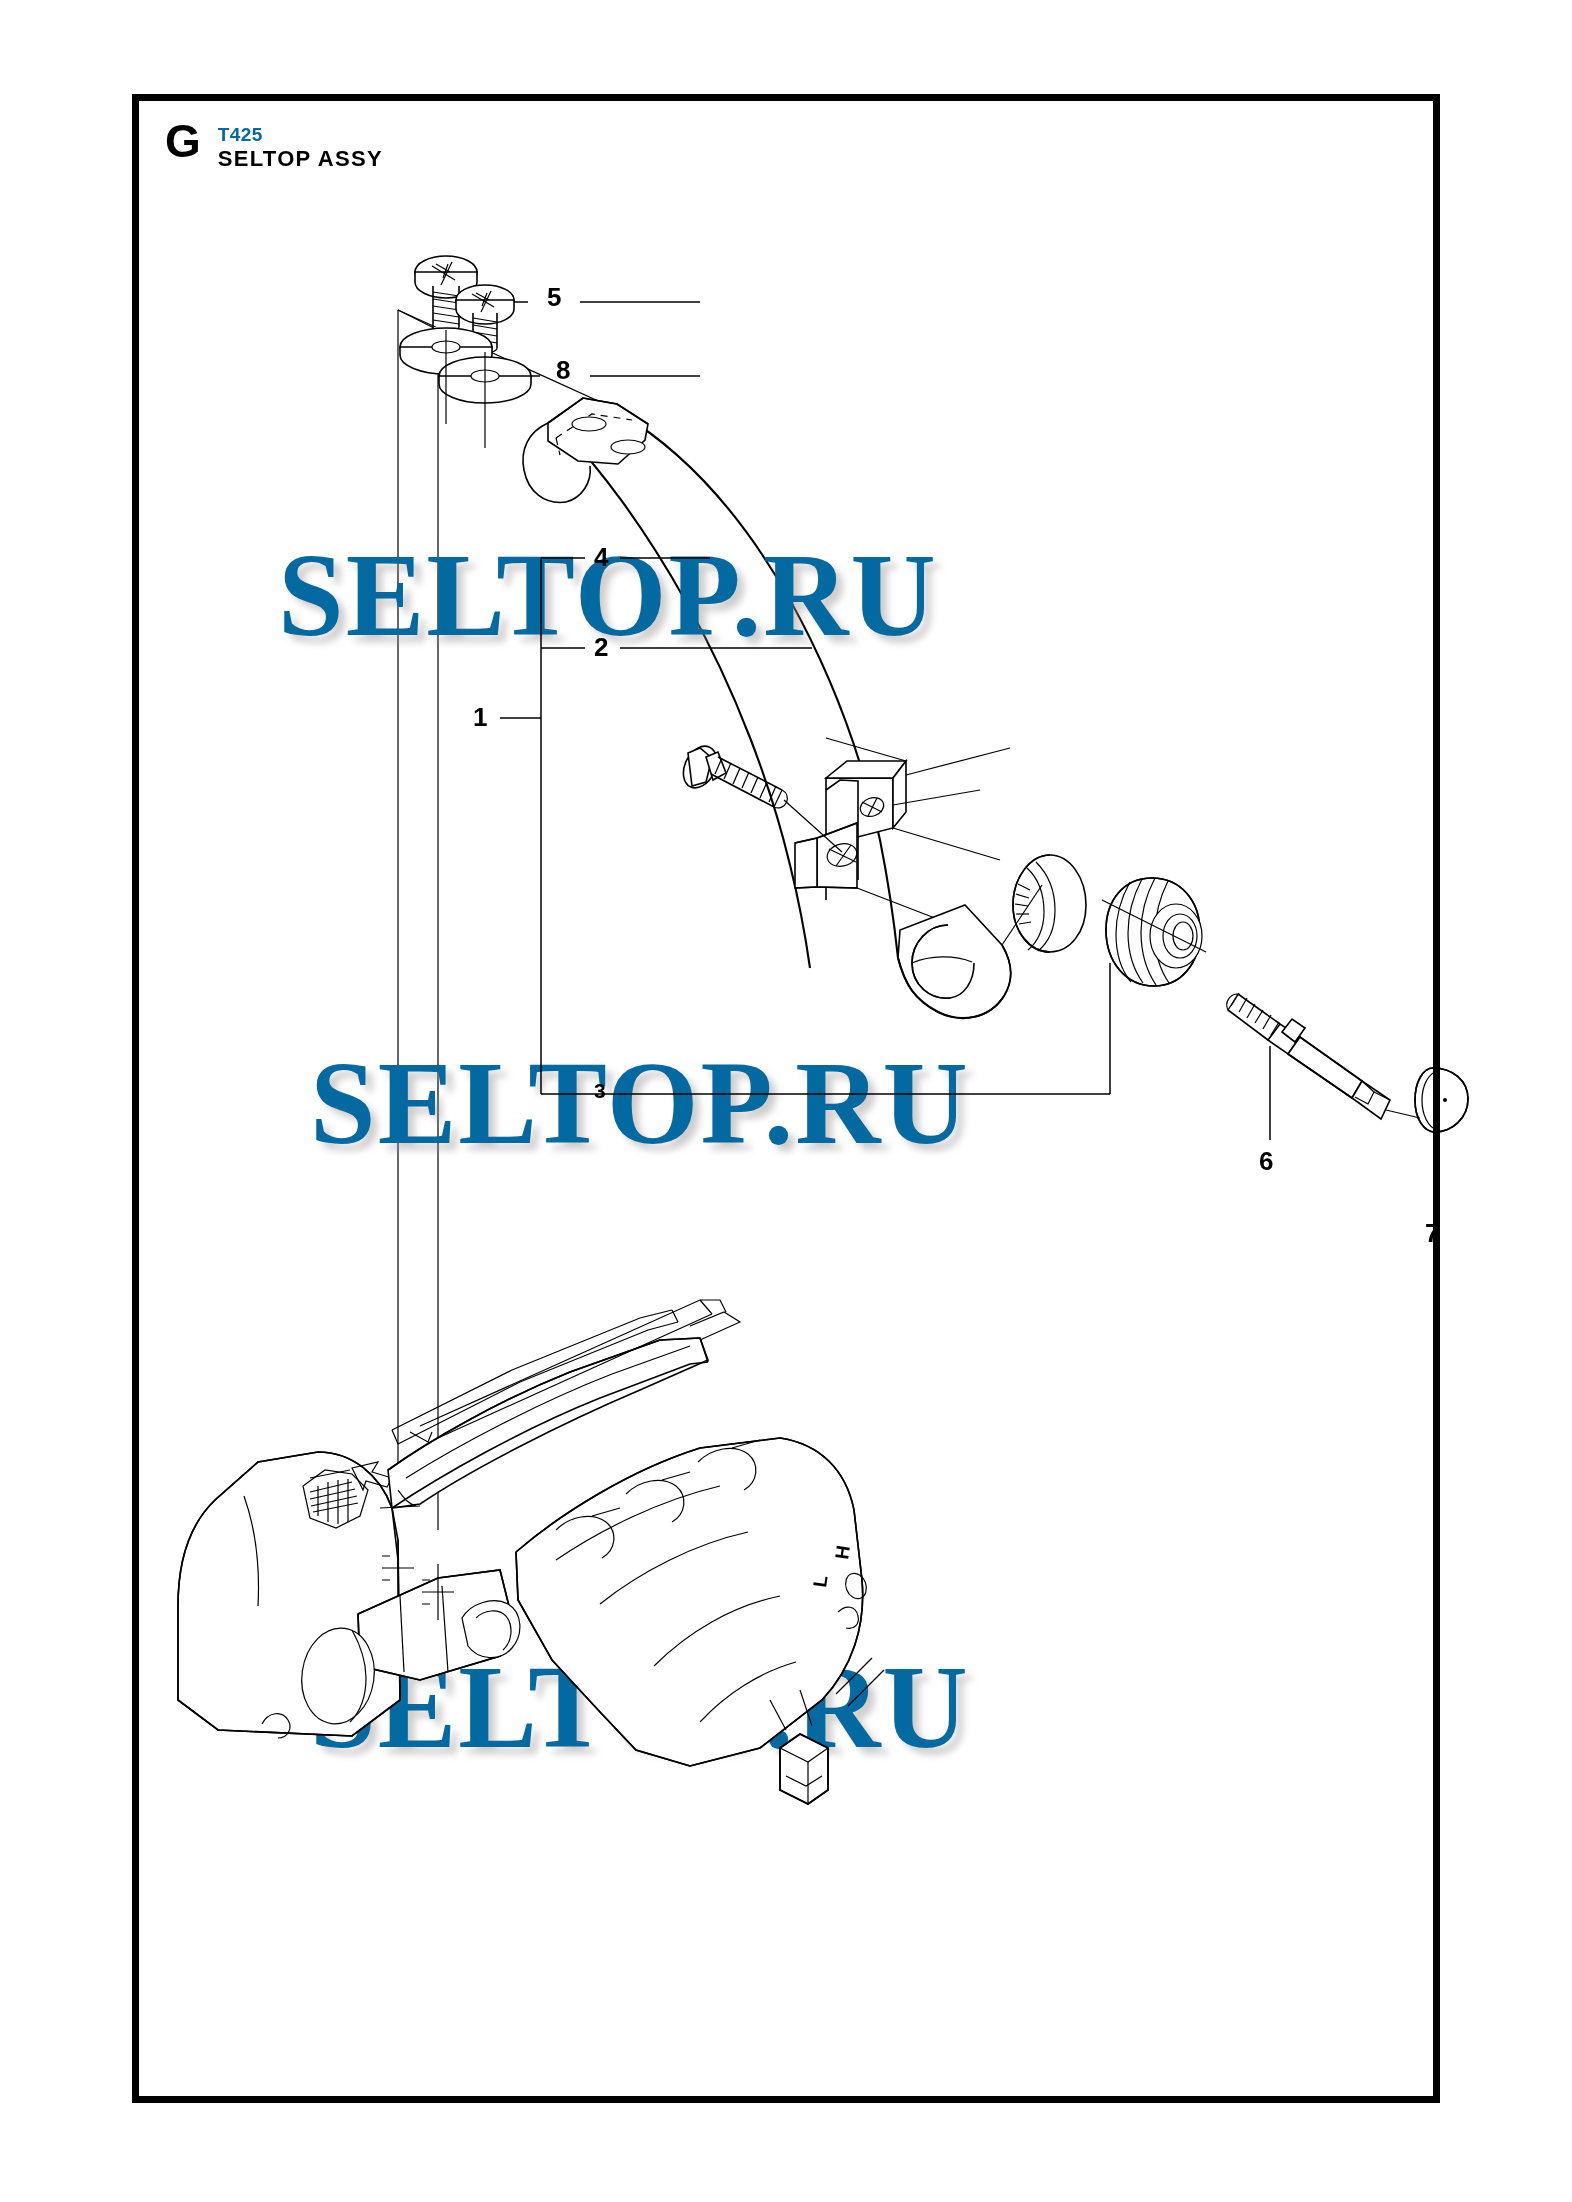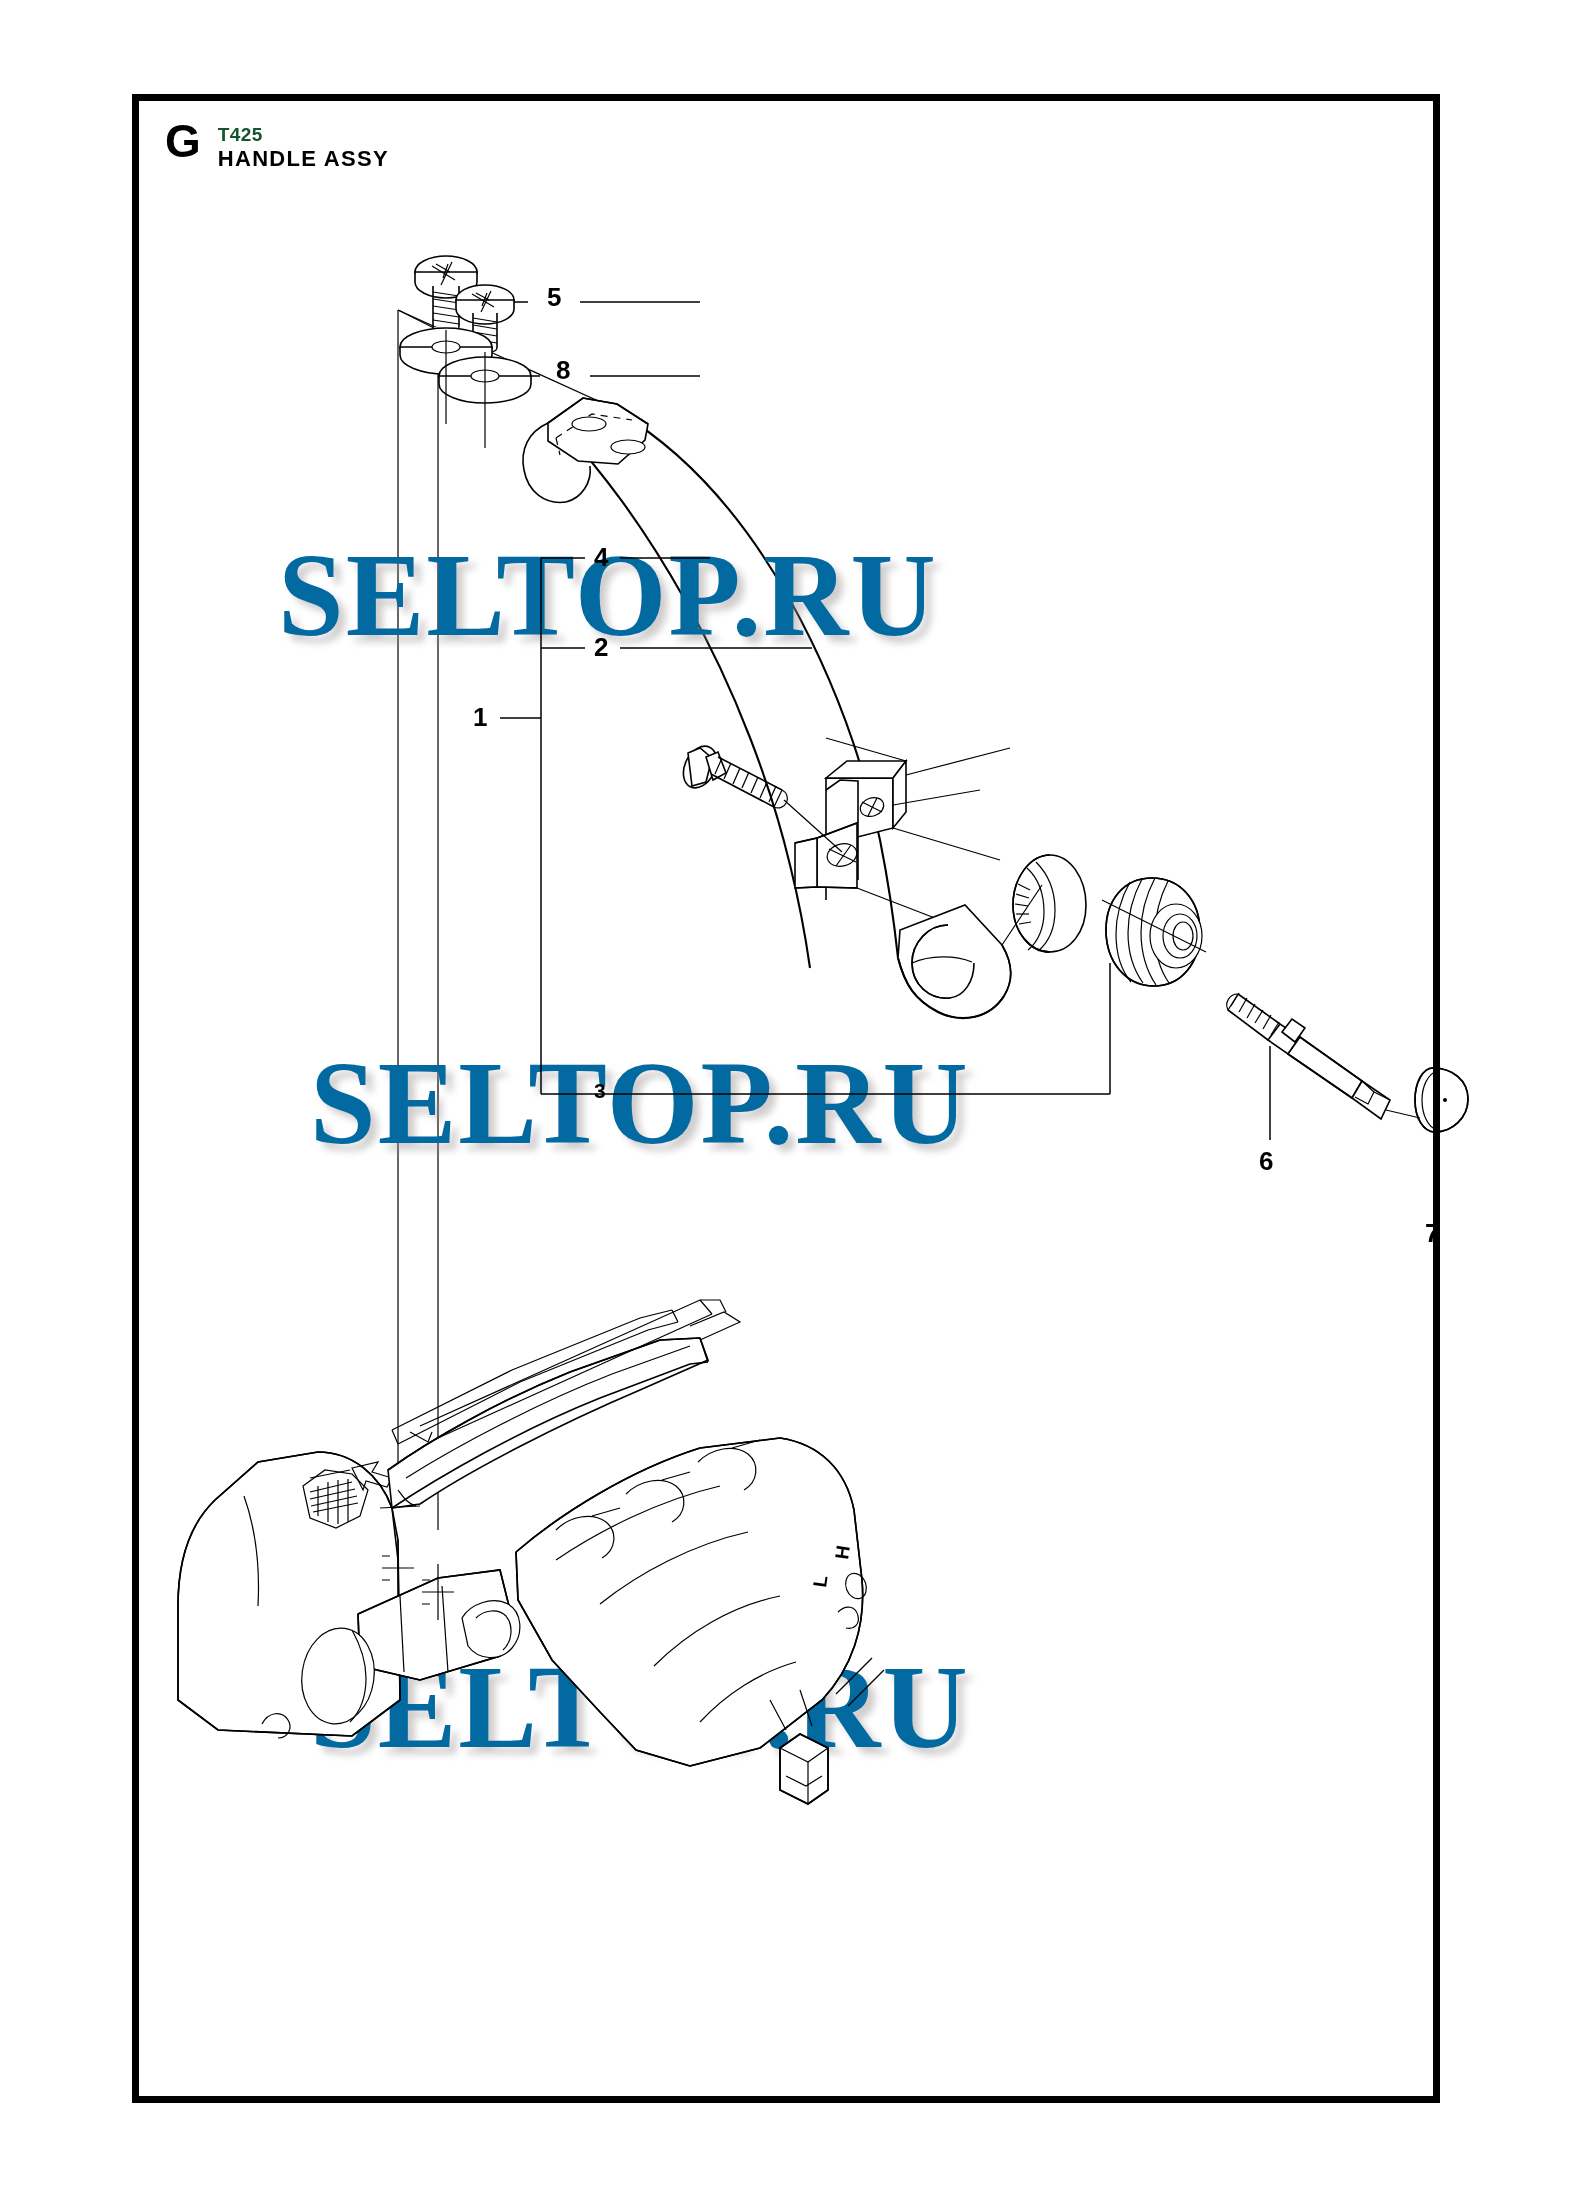--- a/index.html
+++ b/index.html
@@ -48,21 +48,21 @@
   #header-titles {
     display: flex;
     flex-direction: column;
     padding-top: 3px;
   }
   #model-name {
     font-size: 19px;
     font-weight: bold;
     letter-spacing: 0.4px;
     line-height: 1.22;
-    color: #14532d;
+    color: #0369a1;
   }
   #assembly-name {
     font-size: 22px;
     font-weight: bold;
     letter-spacing: 1.3px;
     line-height: 1.22;
     color: #000;
   }
 
   
@@ -573,15 +573,15 @@
   <span class="callout-number" style="left:1259px; top:1148px;">6</span>
   <span class="callout-number" style="left:1425px; top:1220px;">7</span>
 </div>
 
 <div id="page-frame"></div>
 
 <div id="header">
   <div id="section-letter">G</div>
   <div id="header-titles">
     <div id="model-name">T425</div>
-    <div id="assembly-name">HANDLE ASSY</div>
+    <div id="assembly-name">SELTOP ASSY</div>
   </div>
 </div>
 
 </body></html>

